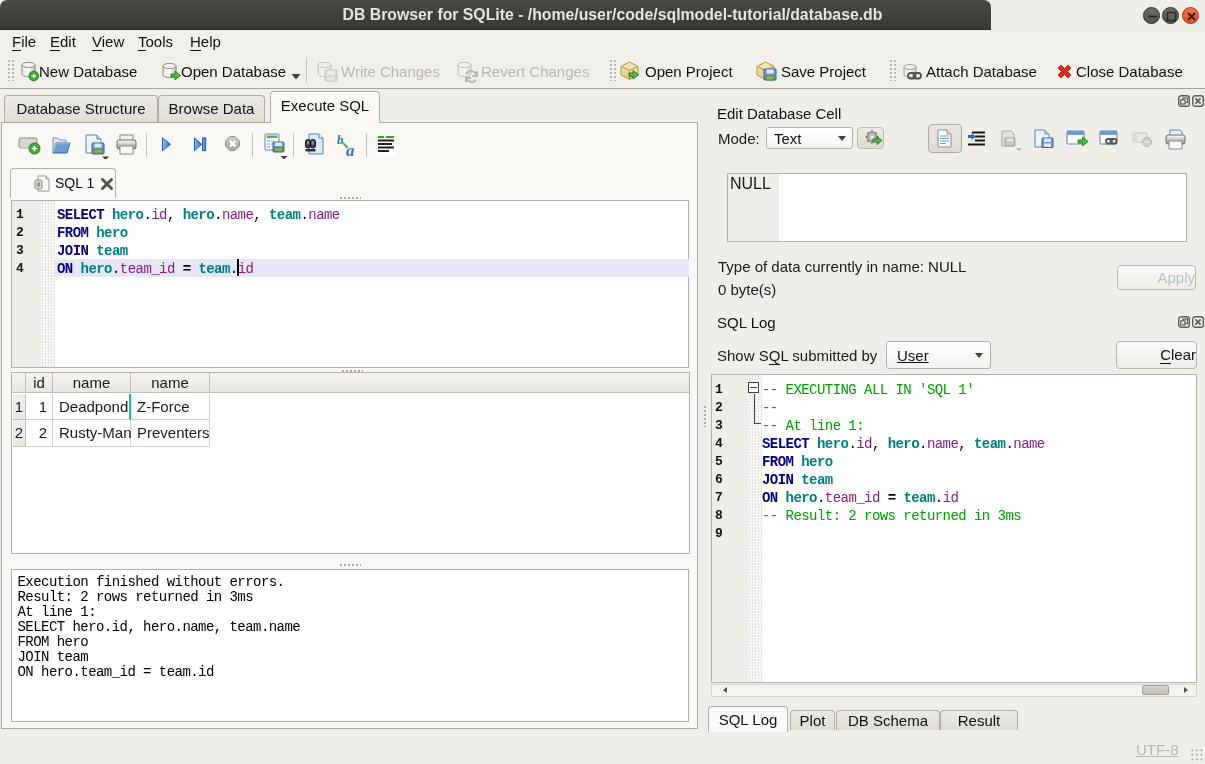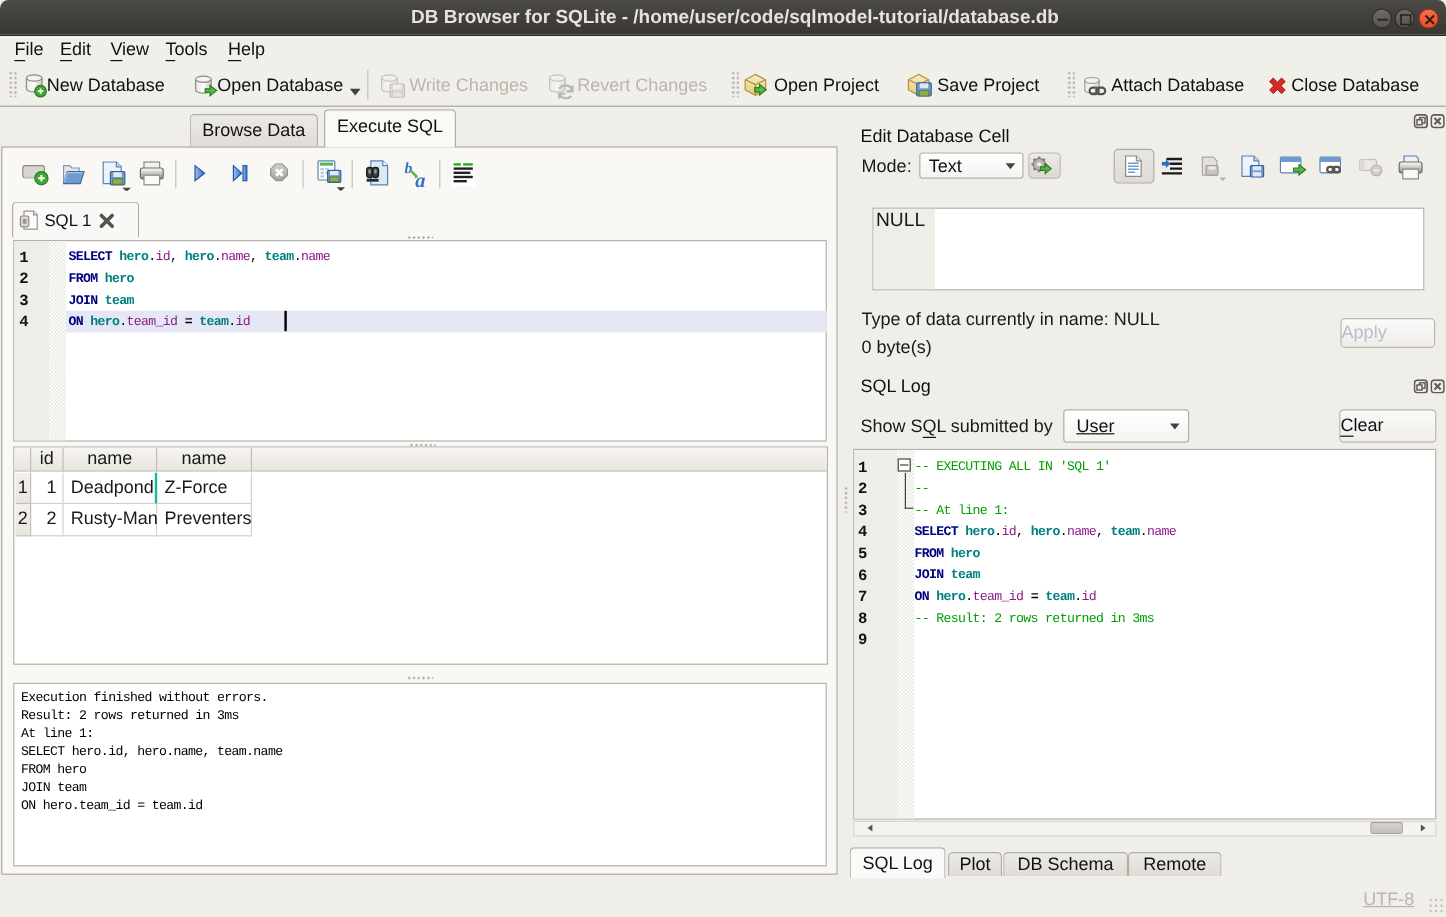--- a/index.html
+++ b/index.html
@@ -1,21 +1,21 @@
 <!DOCTYPE html>
 <html><head>
 <meta charset="utf-8">
 <style>
 * { margin:0; padding:0; box-sizing:border-box; }
 html,body { width:1205px; height:764px; background:#fff; overflow:hidden; }
 body { font-family:"Liberation Sans", sans-serif; font-size:15px; color:#1a1a1a; }
 #app { position:absolute; left:0; top:0; width:1205px; height:764px; background:#f0eee9; }
 .abs { position:absolute; }
 
-#titlebar { position:absolute; left:0; top:0; width:1205px; height:30px;
+#titlebar { position:absolute; left:0; top:0; width:991px; height:30px;
   background:linear-gradient(#4c4a45,#403e39 60%,#3a3833);
   border-radius:7px 7px 0 0; border-bottom:1px solid #282622; }
 #title-text { position:absolute; left:0; top:0; width:1225px; height:29px; line-height:29px;
   text-align:center; color:#e7e3dc; font-weight:bold; font-size:15.8px; }
 .winbtn { position:absolute; top:7px; width:17px; height:17px; border-radius:50%;
   background:linear-gradient(#6e6b65,#57544e); border:1px solid #2e2c28;
   color:#28261f; }
 #btn-min { left:1143px; }
 #btn-max { left:1162px; }
 #btn-close { left:1182px; background:linear-gradient(#f27049,#e8502a); border:1px solid #9c3214;}
@@ -37,30 +37,30 @@
 
 #leftpane { position:absolute; left:1px; top:122px; width:697px; height:607px;
   border:1px solid #aca89f; background:#faf8f5; }
 .tab { position:absolute; border:1px solid #b2aea6; border-bottom:none;
   border-radius:4px 4px 0 0; background:linear-gradient(#eceae5,#dfdcd6); text-align:center; color:#111; }
 .tab.active { background:#fbfaf8; }
 
 .whitebox { position:absolute; background:#fff; border:1px solid #b5b1aa; }
 .gutter { position:absolute; background:#efede8; }
 .foldm { position:absolute; background:conic-gradient(#e9e7e2 25%, #ffffff 0 50%, #e9e7e2 0 75%, #ffffff 0); background-size:3px 3px; }
-.mono { font-family:"Liberation Mono", monospace; font-size:11px; letter-spacing:-0.55px; white-space:pre; color:#000; }
+.mono { font-family:"Liberation Mono", monospace; font-size:14px; letter-spacing:-0.55px; white-space:pre; color:#000; }
 .lnum { font-family:"Liberation Mono", monospace; font-size:13px; font-weight:bold; color:#111; }
 .k { color:#00007f; font-weight:bold; }
 .t { color:#007f7f; font-weight:bold; }
 .p { color:#8b1a8b; }
 .c { color:#00a000; }
 .b { font-weight:bold; }
 
 .btn { position:absolute; border:1px solid #bcb8b0; border-radius:4px;
-  background:linear-gradient(#fafaf9,#efede9); text-align:left; color:#111; }
+  background:linear-gradient(#fafaf9,#efede9); text-align:right; color:#111; }
 .dd { position:absolute; border:1px solid #b5b1aa; border-radius:3px;
   background:linear-gradient(#ffffff,#f4f3f0); color:#111; }
 .dd .arr { position:absolute; width:0; height:0; border-left:4.5px solid transparent;
   border-right:4.5px solid transparent; border-top:5px solid #44423e; }
 .dockttl { position:absolute; color:#111; }
 .dots-h { position:absolute; width:22px; height:4px;
   background-image:radial-gradient(circle,#aba79f 0.9px,transparent 1.1px); background-size:4px 4px; }
 .dots-v { position:absolute; width:4px; height:22px;
   background-image:radial-gradient(circle,#aba79f 0.9px,transparent 1.1px); background-size:4px 4px; }
 </style>
@@ -166,20 +166,21 @@
           <rect x="11.5" y="10" width="7.5" height="5.5" rx="2.7"></rect>
         </g>
     </svg>
     <div class="tbtxt" style="left:926px;">Attach Database</div>
     <svg class="tbicon" style="left:1056px; top:10px;" width="18" height="18">
       <path d="M2 5 L5 2 L8.5 5.5 L12 2 L15 5 L11.5 8.5 L15 12 L12 15 L8.5 11.5 L5 15 L2 12 L5.5 8.5 z" fill="#d62c22" stroke="#9c1b13" stroke-width="0.8"></path>
     </svg>
     <div class="tbtxt" style="left:1076px;">Close Database</div>
   </div>
 
+  <div class="tab" style="left:4px; top:95px; width:154px; height:28px; line-height:26px;">Database Structure</div>
   <div class="tab" style="left:158px; top:95px; width:107px; height:28px; line-height:26px;">Browse Data</div>
   <div class="tab active" style="left:270px; top:91px; width:110px; height:32px; line-height:28px; background:#fbf9f6; z-index:2;">Execute SQL</div>
 
   <div id="leftpane"></div>
   <div id="sqltoolbar">
 
     <svg class="abs" style="left:18px; top:135px;" width="23" height="20">
       <rect x="1" y="3" width="18" height="10" rx="2" fill="#d9d6d0" stroke="#8d8a84" stroke-width="1"></rect>
       <rect x="2.5" y="12" width="15" height="2" fill="#c9c6c0"></rect>
       <circle cx="16.5" cy="13.5" r="5.5" fill="#3fa535" stroke="#2c7d24"></circle>
@@ -282,21 +283,21 @@
       <rect x="2" y="2" width="6" height="2" fill="#1db30e"></rect>
         <rect x="10" y="2" width="8" height="2" fill="#1db30e"></rect>
       <rect x="2" y="5.5" width="16" height="2" fill="#222"></rect>
       <rect x="2" y="9" width="14" height="2" fill="#222"></rect>
       <rect x="2" y="12.5" width="16" height="2" fill="#222"></rect>
       <rect x="2" y="16" width="11" height="2" fill="#222"></rect>
     </svg>
   </div>
 
   <div class="tab active" style="left:10px; top:168px; width:106px; height:30px; line-height:29px; background:#f9f8f6;"></div>
-  <div class="abs" id="sqltab-content" style="left:6px; top:168px; width:106px; height:30px;">
+  <div class="abs" id="sqltab-content" style="left:24px; top:168px; width:106px; height:30px;">
     <svg class="abs" style="left:9px; top:7px;" width="18" height="18">
       <path d="M5 1 h8 l3 3 v12 h-11 z" fill="#fcfcfc" stroke="#9a968f"></path>
       <path d="M13 1 v3 h3" fill="#e7e5e1" stroke="#9a968f"></path>
       <rect x="2" y="5" width="7" height="9" rx="1.5" fill="#dbd8d3" stroke="#8d8a84"></rect>
       <rect x="4" y="7.5" width="3" height="4" fill="#9a968f"></rect>
     </svg>
     <div class="abs" style="left:31px; top:5px; line-height:20px; color:#111; font-size:14px;">SQL 1</div>
     <svg class="abs" style="left:76px; top:9px;" width="14" height="14">
       <path d="M2.5 2.5 L11.5 11.5 M11.5 2.5 L2.5 11.5" stroke="#55534e" stroke-width="3" stroke-linecap="round"></path>
     </svg>
@@ -472,19 +473,19 @@
 
     <div class="abs" style="left:711px; top:683.5px; width:486px; height:13px; background:#f5f3ef; border:1px solid #d8d5cf;">
       <div class="abs" style="left:11px; top:2.5px; width:0; height:0; border-top:3.5px solid transparent; border-bottom:3.5px solid transparent; border-right:4.5px solid #55534e;"></div>
       <div class="abs" style="right:8px; top:2.5px; width:0; height:0; border-top:3.5px solid transparent; border-bottom:3.5px solid transparent; border-left:4.5px solid #55534e;"></div>
       <div class="abs" style="left:430px; top:0.5px; width:27px; height:10px; background:linear-gradient(#d6d3cd,#c2bfb8); border:1px solid #a5a29b; border-radius:2px;"></div>
     </div>
 
     <div class="tab active" style="left:708px; top:706px; width:80px; height:26px; line-height:25px; background:#fbfaf8;">SQL Log</div>
     <div class="tab" style="left:790px; top:710px; width:45px; height:20px; line-height:19px;">Plot</div>
     <div class="tab" style="left:836px; top:710px; width:104px; height:20px; line-height:19px;">DB Schema</div>
-    <div class="tab" style="left:940px; top:710px; width:78px; height:20px; line-height:19px;">Remote</div>
+    <div class="tab" style="left:940px; top:710px; width:78px; height:20px; line-height:19px;">Result</div>
   </div>
 
   <div class="abs" style="left:1136px; top:741px; color:#b9b5ad;text-decoration:underline;">UTF-8</div>
   <div class="abs" id="resize-grip" style="left:1190px; top:748px; width:14px; height:14px;
     background-image:radial-gradient(circle,#b9b5ad 1px,transparent 1.2px); background-size:4.5px 4.5px;"></div>
 </div>
 
 </body></html>

